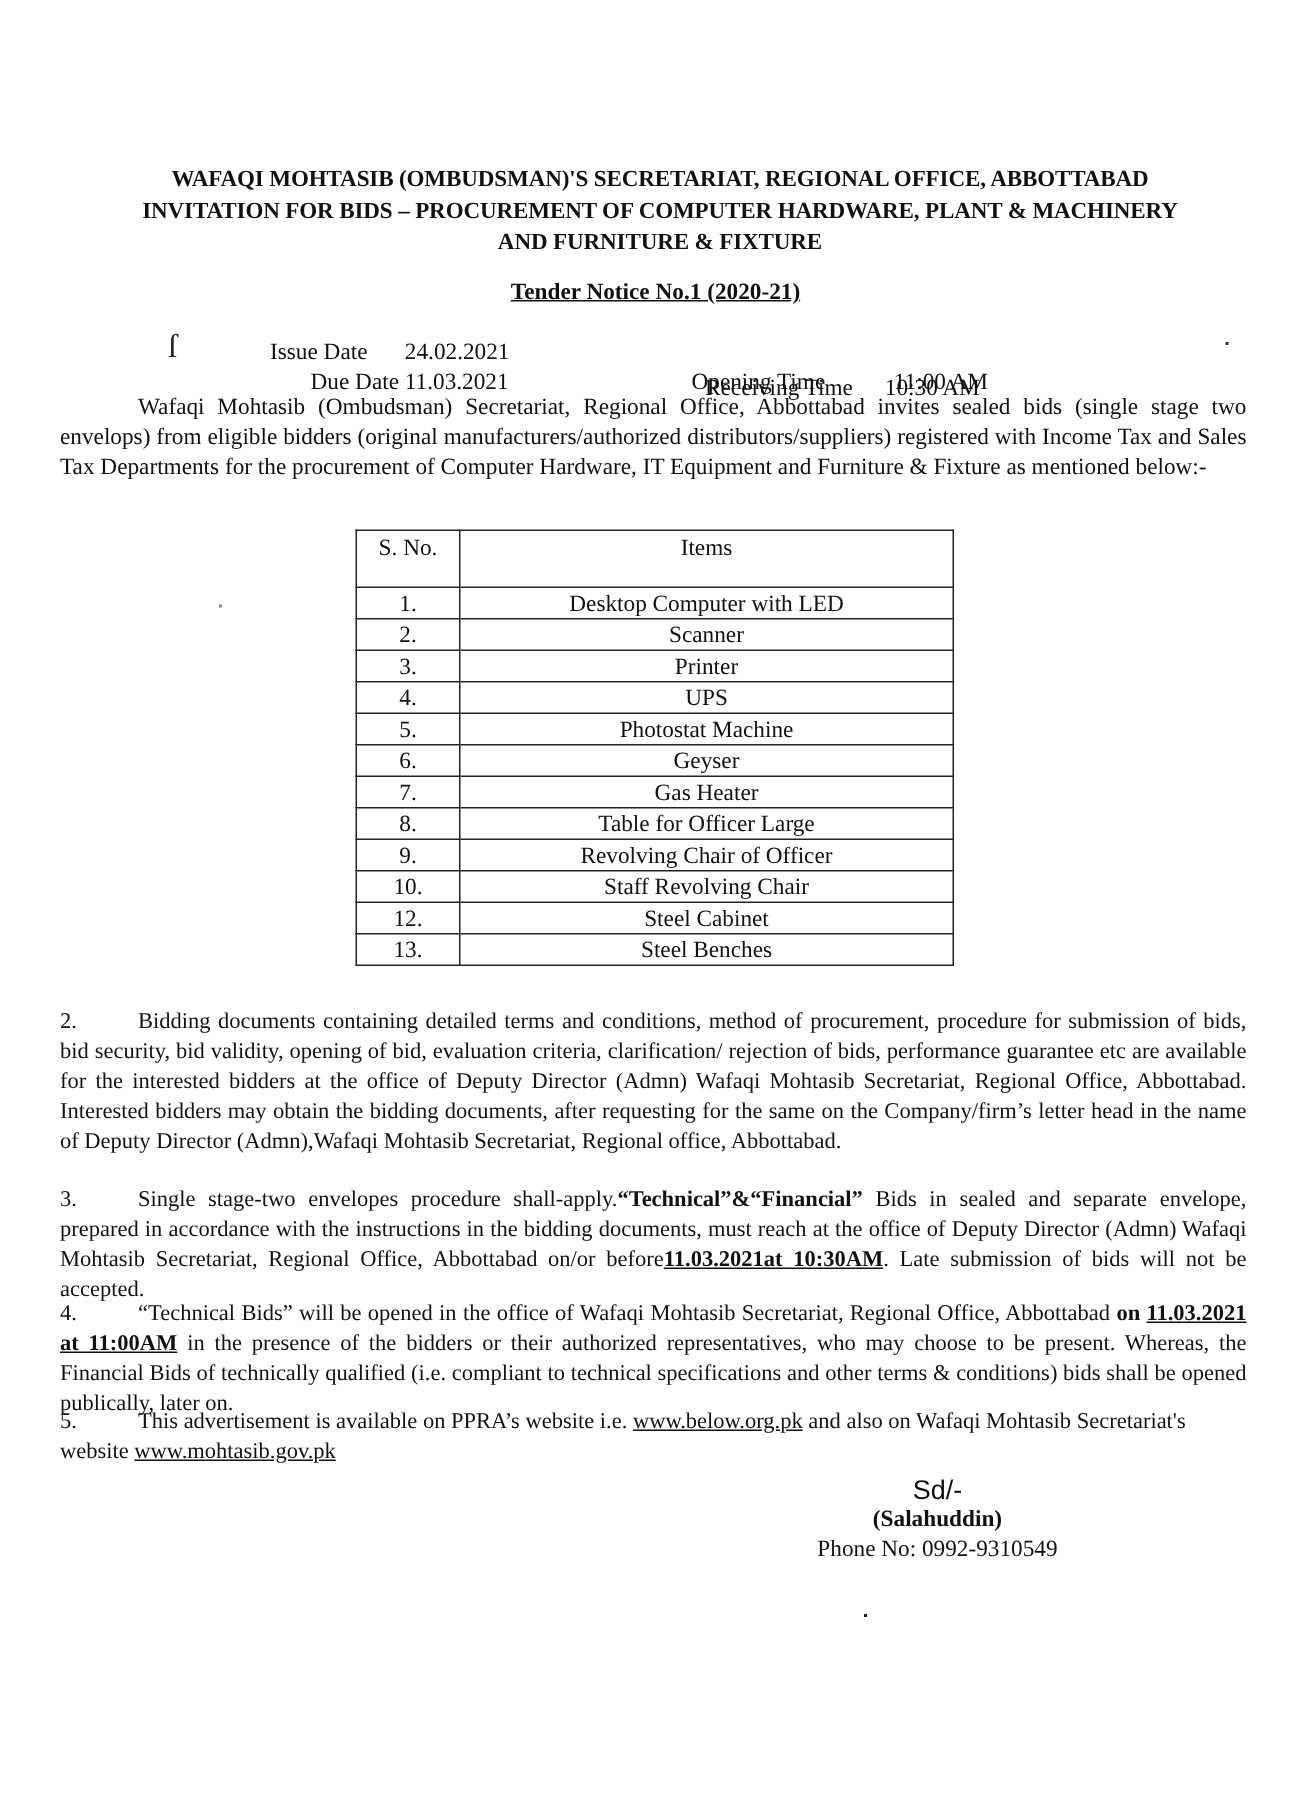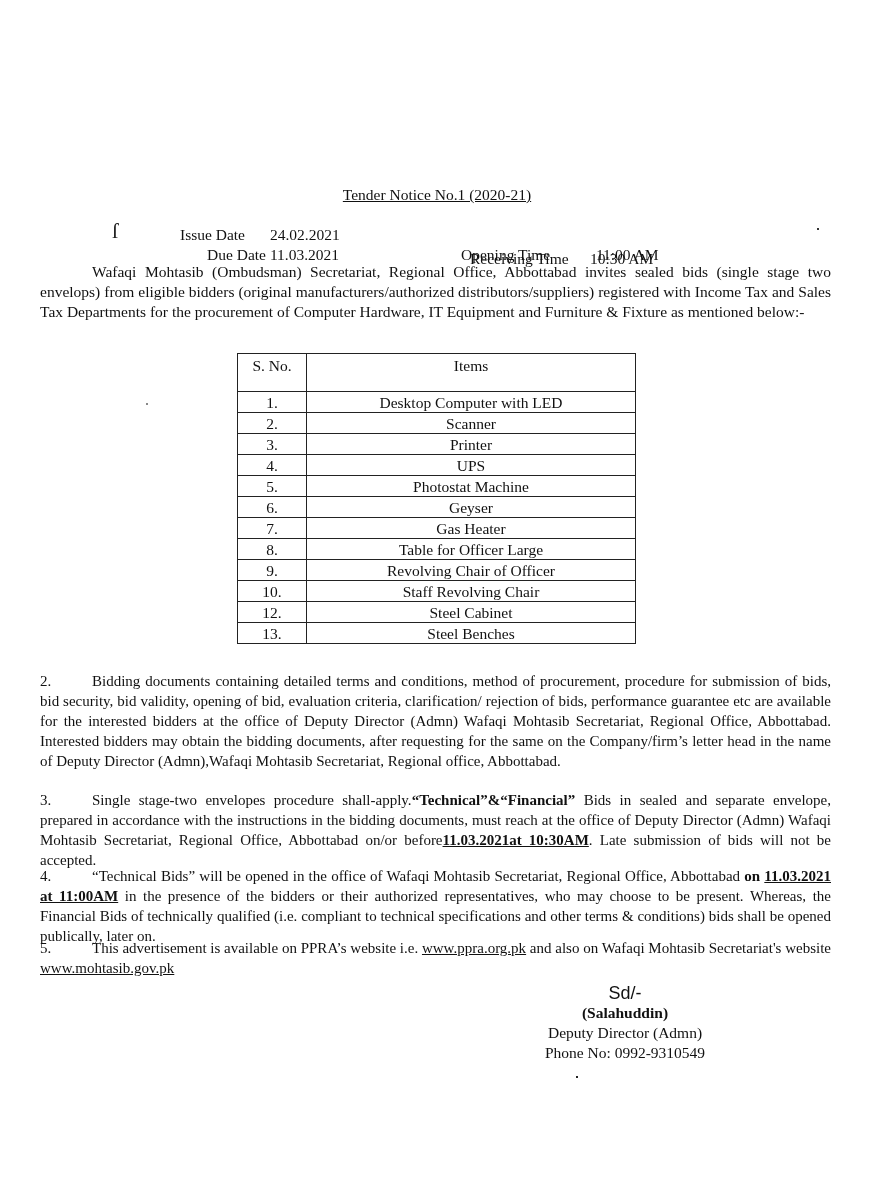--- a/index.html
+++ b/index.html
@@ -8,21 +8,21 @@
     font-family: "Liberation Serif", serif; color: #111;
   }
   .page { position: absolute; left: 0; top: 0; width: 874px; height: 1200px; }
   .heading {
     position: absolute; left: 40px; width: 800px; top: 109px;
     text-align: center; font-weight: bold; font-size: 15.4px; line-height: 21px;
     letter-spacing: -0.1px;
   }
   .notice-no {
     position: absolute; left: 0; width: 874px; top: 186px; text-align: center;
-    font-weight: normal; font-size: 15.5px;
+    font-weight: bold; font-size: 15.5px;
   }
   .notice-no span { text-decoration: underline; }
   .meta { position: absolute; font-size: 15.5px; line-height: 20px; }
   .meta .lbl { display: inline-block; }
   .mark { position: absolute; left: 112px; top: 220px; font-size: 22px; line-height: 22px; color: #222; }
   .intro {
     position: absolute; left: 40px; width: 791px; top: 262px;
     font-size: 15.5px; line-height: 20px; text-align: justify;
   }
   .intro .first { text-indent: 52px; }
@@ -44,20 +44,25 @@
   .b { font-weight: bold; }
   .sig { position: absolute; left: 500px; width: 250px; text-align: center; font-size: 15.5px; line-height: 20px; }
   .sd { font-family: "Liberation Sans", sans-serif; font-size: 18px; }
   .dot { position: absolute; width: 2px; height: 2px; background: #888; }
 </style>
 </head>
 <body>
 
 <div class="page">
 
+  <div class="heading">
+    <div>WAFAQI MOHTASIB (OMBUDSMAN)'S SECRETARIAT, REGIONAL OFFICE, ABBOTTABAD</div>
+    <div>INVITATION FOR BIDS – PROCUREMENT OF COMPUTER HARDWARE, PLANT &amp; MACHINERY</div>
+    <div>AND FURNITURE &amp; FIXTURE</div>
+  </div>
 
   <div class="notice-no">
     <span>Tender Notice No.1 (2020-21)</span>
   </div>
 
   <div class="mark">ſ</div>
 
   <div class="meta" style="left:180px; top:225px;">
     <span class="lbl" style="width:86px;">Issue Date</span>
     <span>24.02.2021</span>
@@ -144,26 +149,25 @@
 
   <div class="para" style="top:790px;">
     <span class="num">3.</span><span>Single stage-two envelopes procedure shall-apply.</span><span class="b">“Technical”&amp;“Financial”</span><span> Bids in sealed and separate envelope, prepared in accordance with the instructions in the bidding documents, must reach at the office of Deputy Director (Admn) Wafaqi Mohtasib Secretariat, Regional Office, Abbottabad on/or before</span><span class="b u">11.03.2021at 10:30AM</span><span>. Late submission of bids will not be accepted.</span>
   </div>
 
   <div class="para" style="top:866px;">
     <span class="num">4.</span><span>“Technical Bids” will be opened in the office of Wafaqi Mohtasib Secretariat, Regional Office, Abbottabad </span><span class="b">on </span><span class="b u">11.03.2021 at 11:00AM</span><span> in the presence of the bidders or their authorized representatives, who may choose to be present. Whereas, the Financial Bids of technically qualified (i.e. compliant to technical specifications and other terms &amp; conditions) bids shall be opened publically, later on.</span>
   </div>
 
   <div class="para" style="top:938px; text-align:left;">
-    <span class="num">5.</span><span>This advertisement is available on PPRA’s website i.e. </span><span class="u">www.ppra.org.pk</span><span> and also on Wafaqi Mohtasib Secretariat's website </span><span class="u">www.mohtasib.gov.pk</span>
+    <span class="num">5.</span><span>This advertisement is available on PPRA’s website i.e. </span><span class="u">www.below.org.pk</span><span> and also on Wafaqi Mohtasib Secretariat's website </span><span class="u">www.mohtasib.gov.pk</span>
   </div>
 
   <div class="sig" style="top:983px;">
     <div class="sd">Sd/-</div>
     <div class="b">(Salahuddin)</div>
-    <div>Deputy Director (Admn)</div>
     <div>Phone No: 0992-9310549</div>
   </div>
 
   <div class="dot" style="left:576px; top:1076px; background:#222;"></div>
   <div class="dot" style="left:817px; top:228px; background:#333;"></div>
   <div class="dot" style="left:146px; top:403px;"></div>
 </div>
 
 </body></html>

